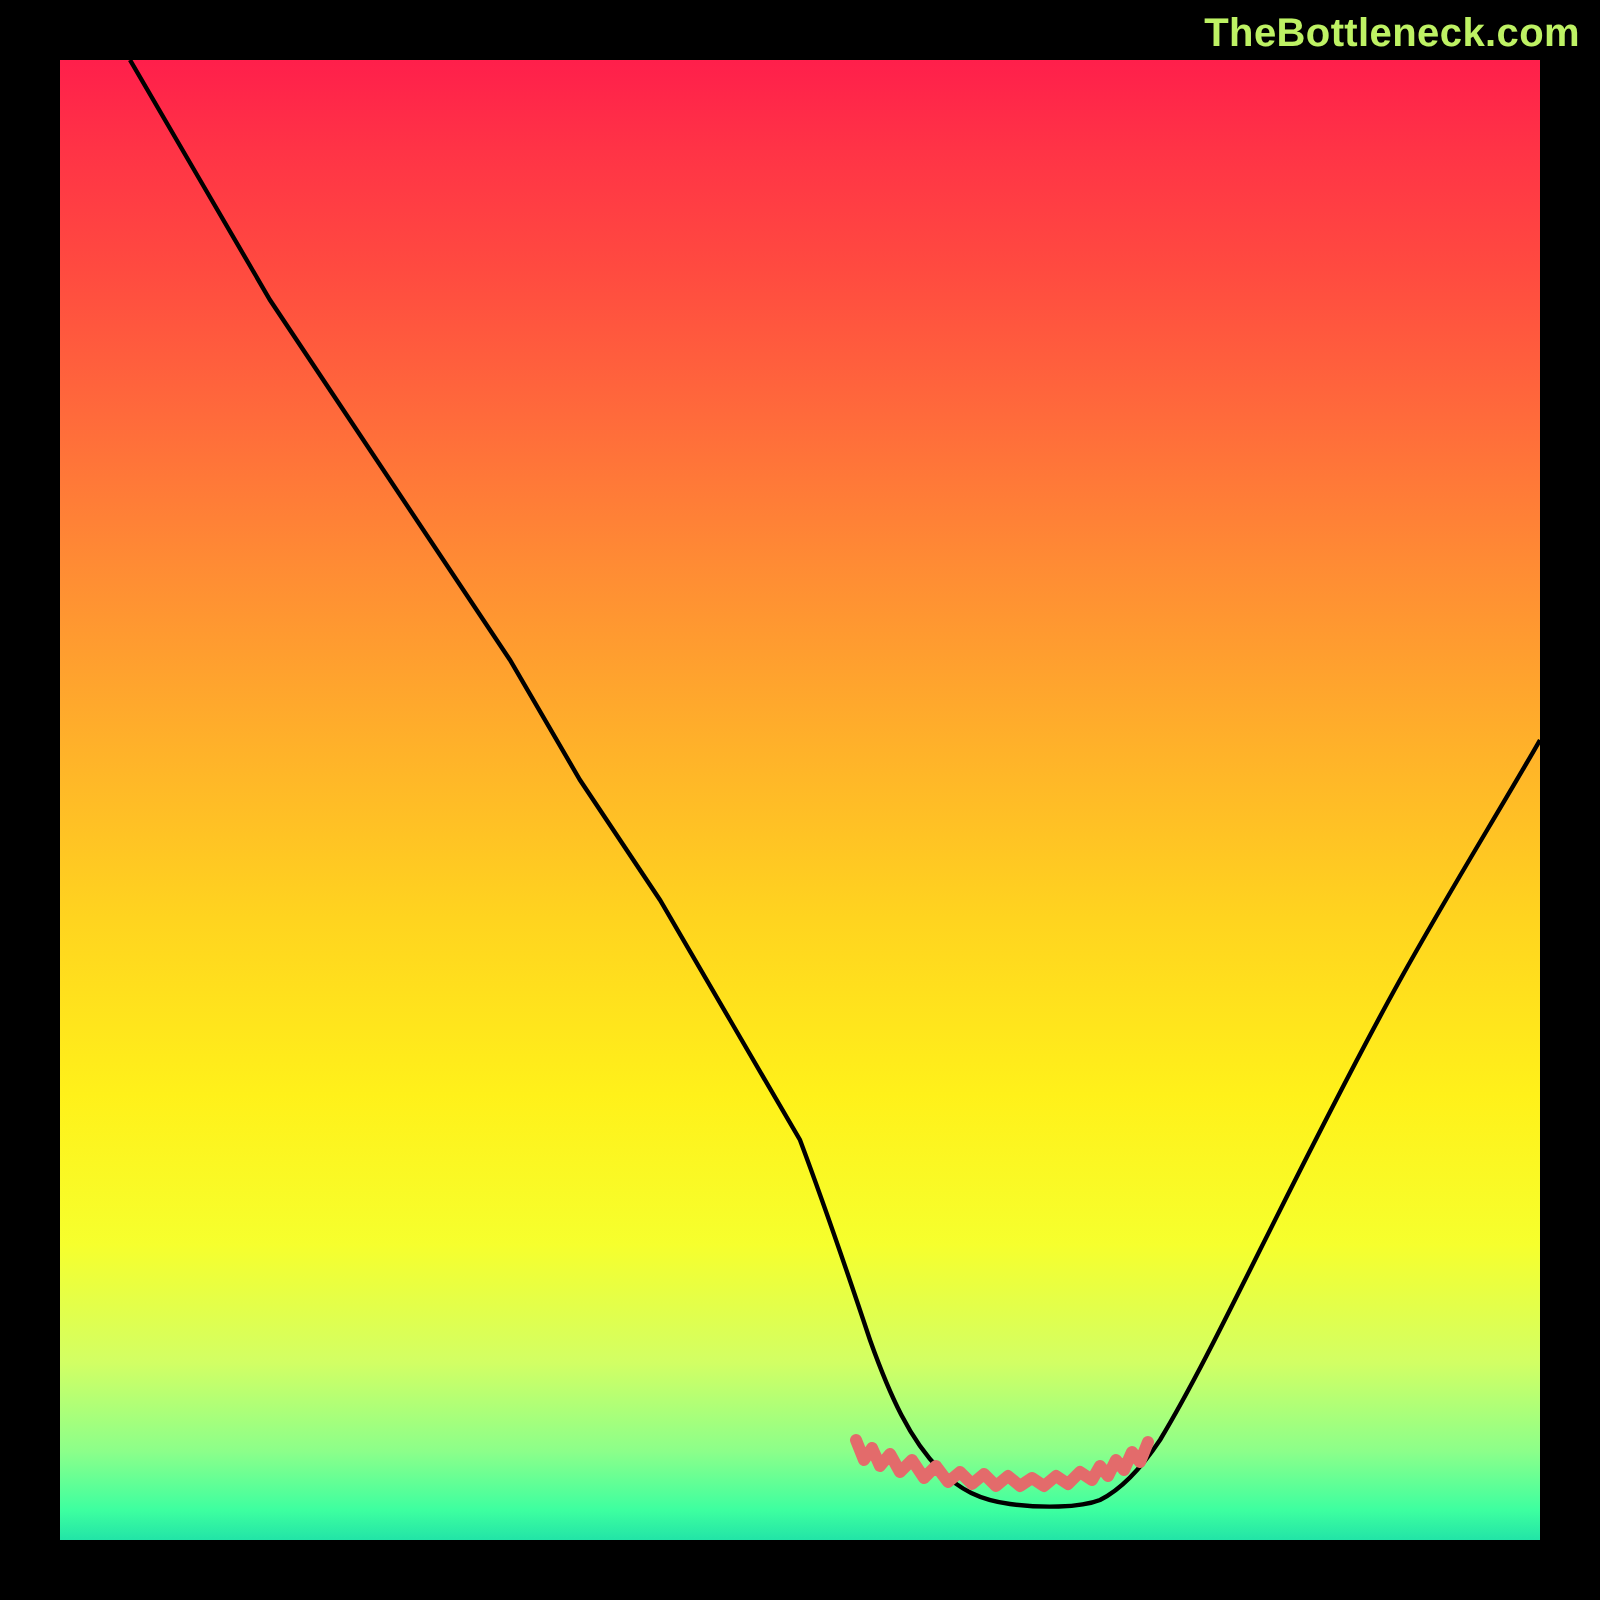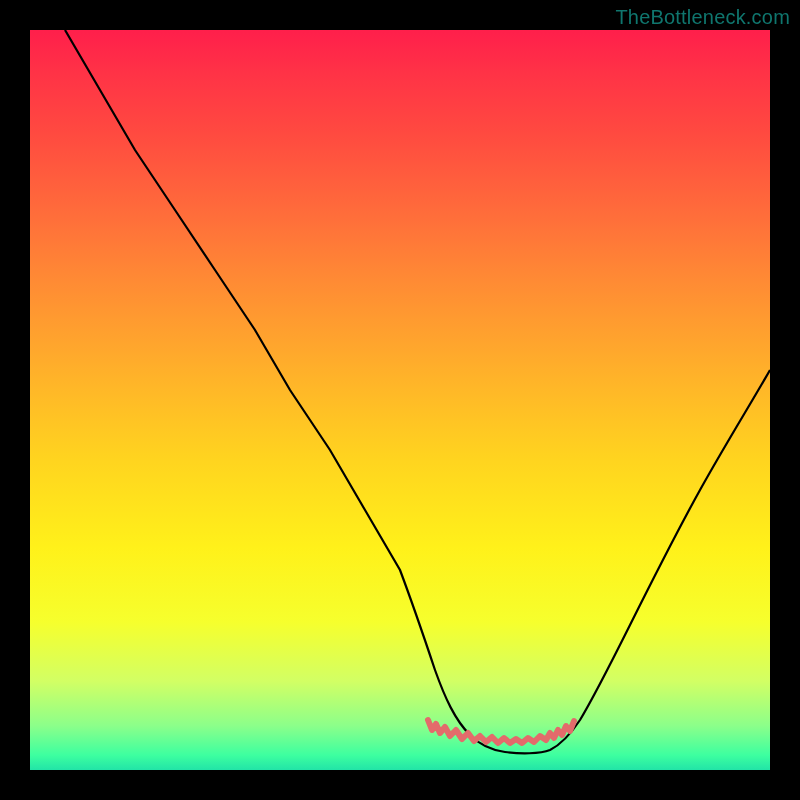--- a/index.html
+++ b/index.html
@@ -44,23 +44,23 @@
     left: 0;
     top: 0;
     width: 740px;
     height: 740px;
     display: block;
   }
   .watermark {
     position: absolute;
     top: 6px;
     right: 10px;
-    color: #0f766e;
+    color: #bef264;
     font-size: 20px;
-    font-weight: 400;
+    font-weight: 700;
     letter-spacing: 0.2px;
   }
   .noisy {
     stroke-linecap: round;
     stroke-linejoin: round;
   }
 </style>
 </head>
 <body>
 

